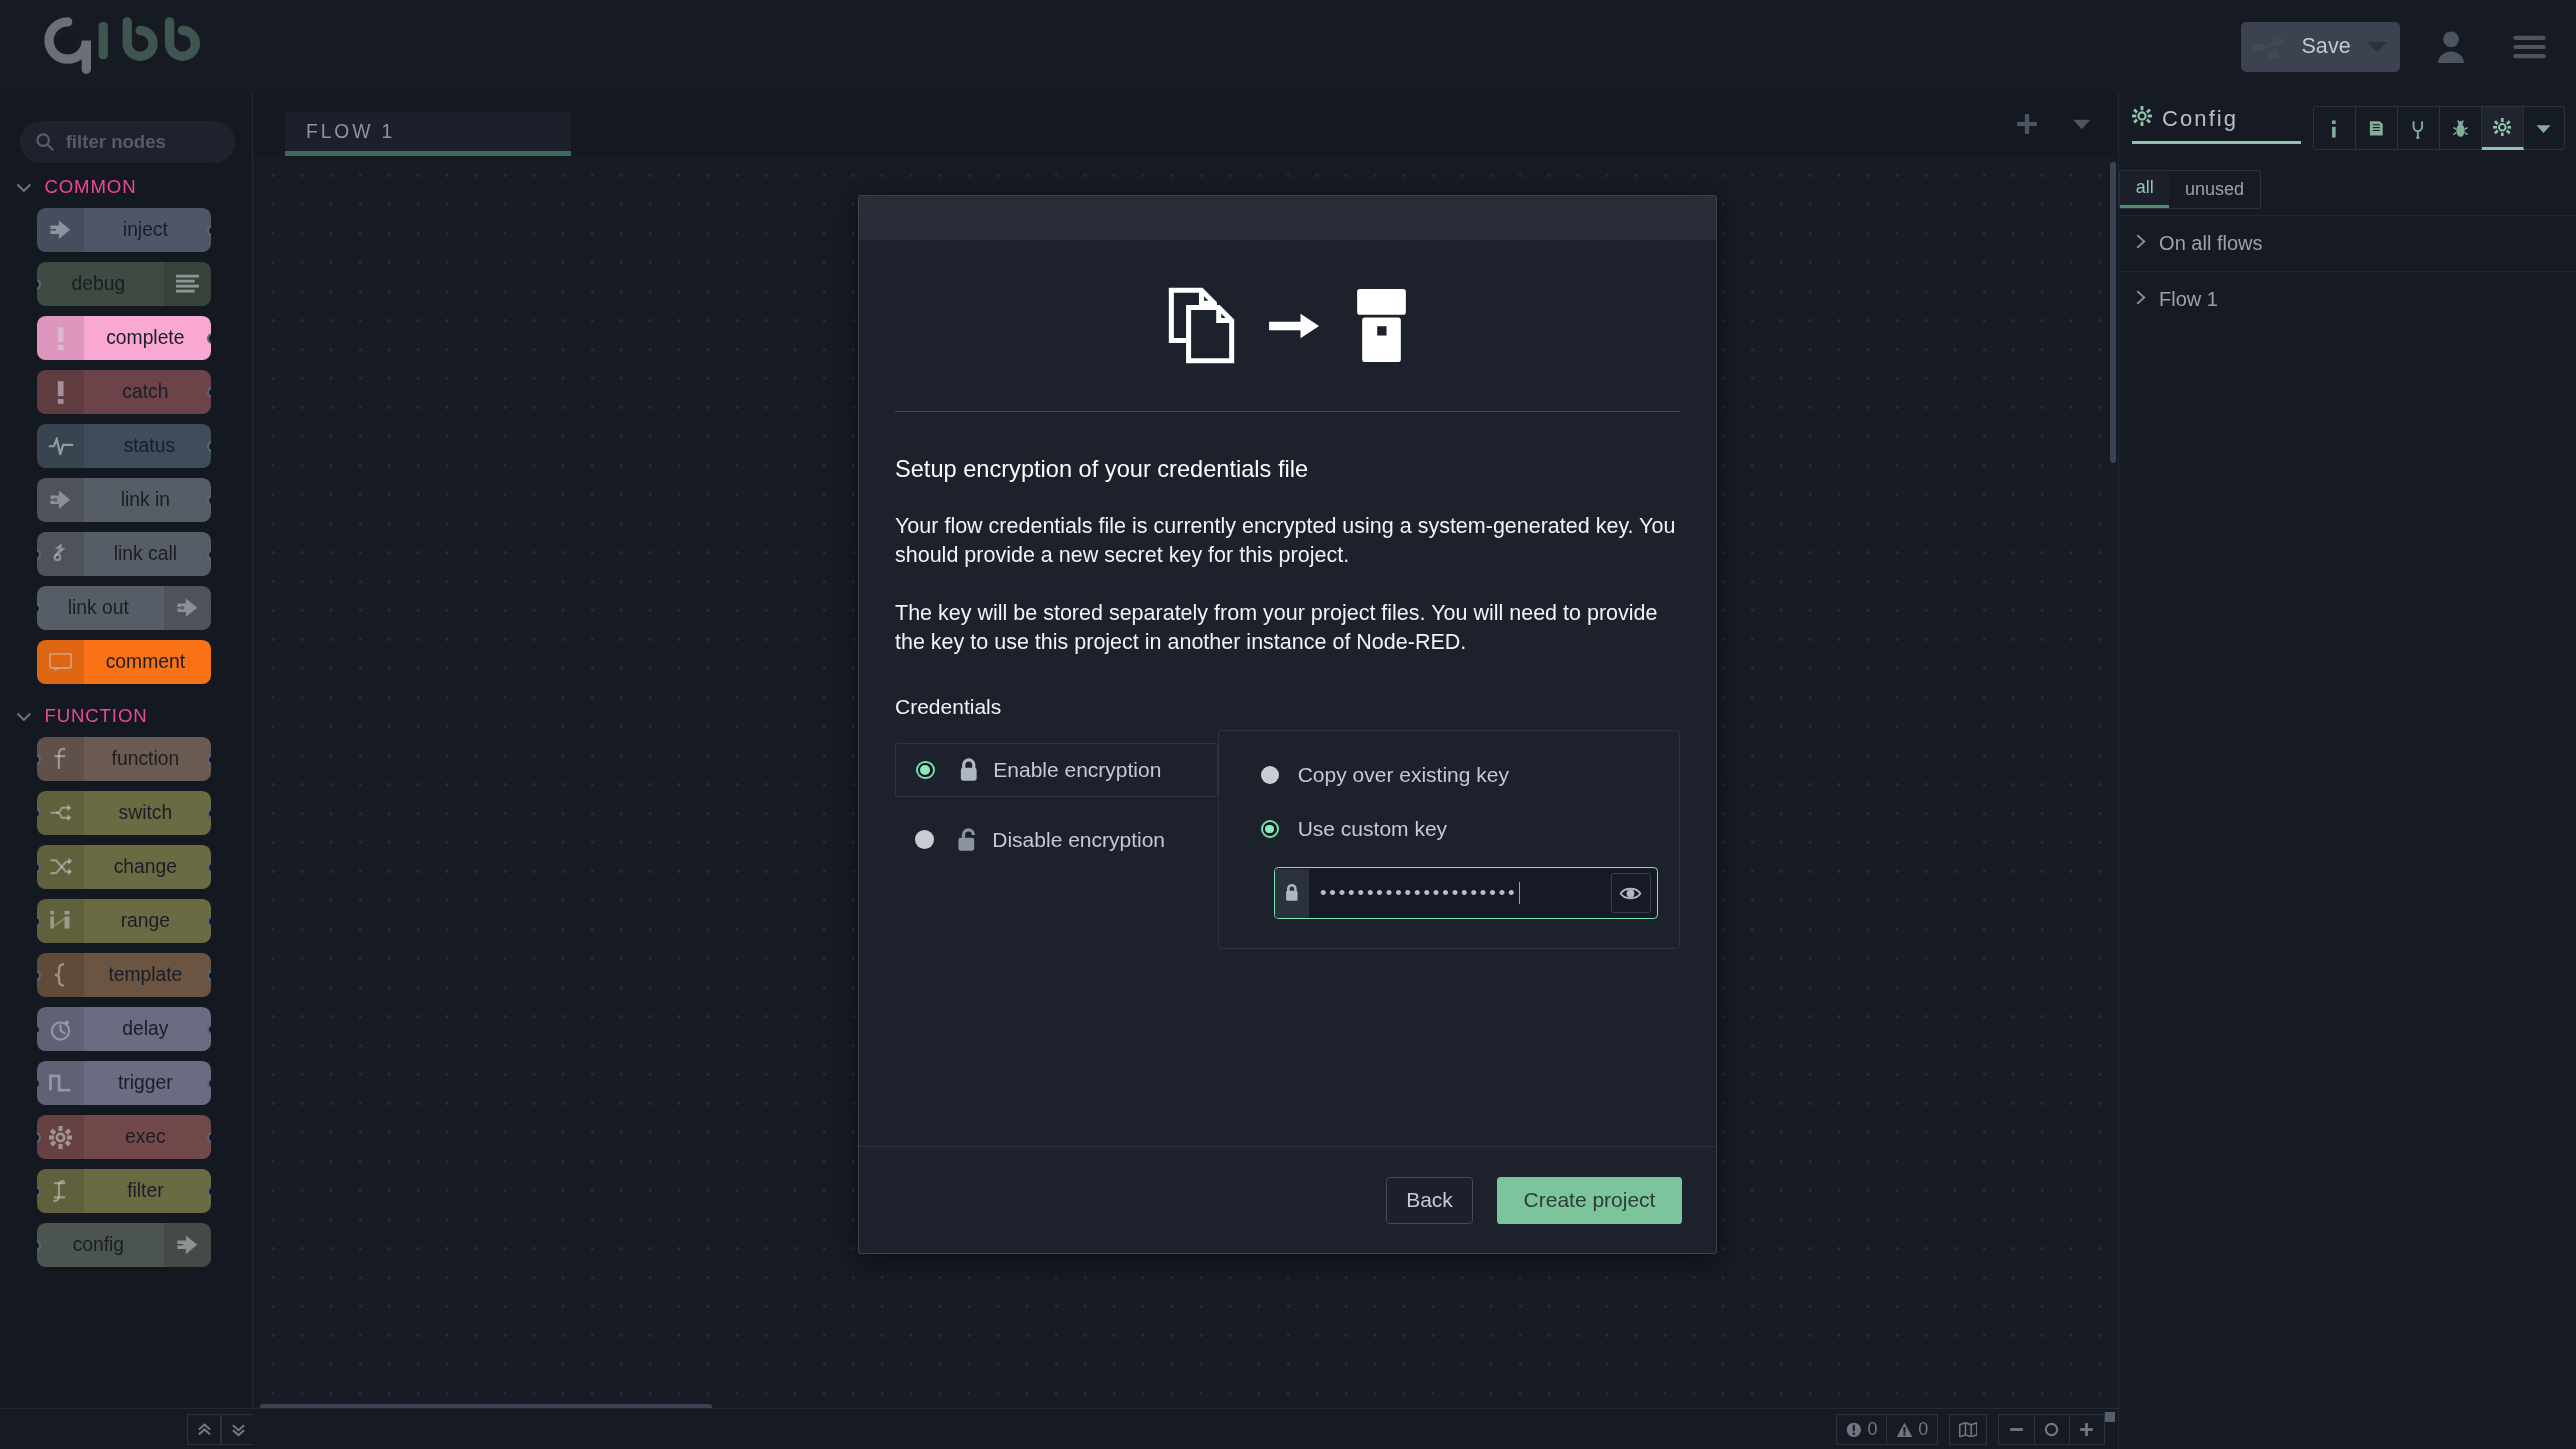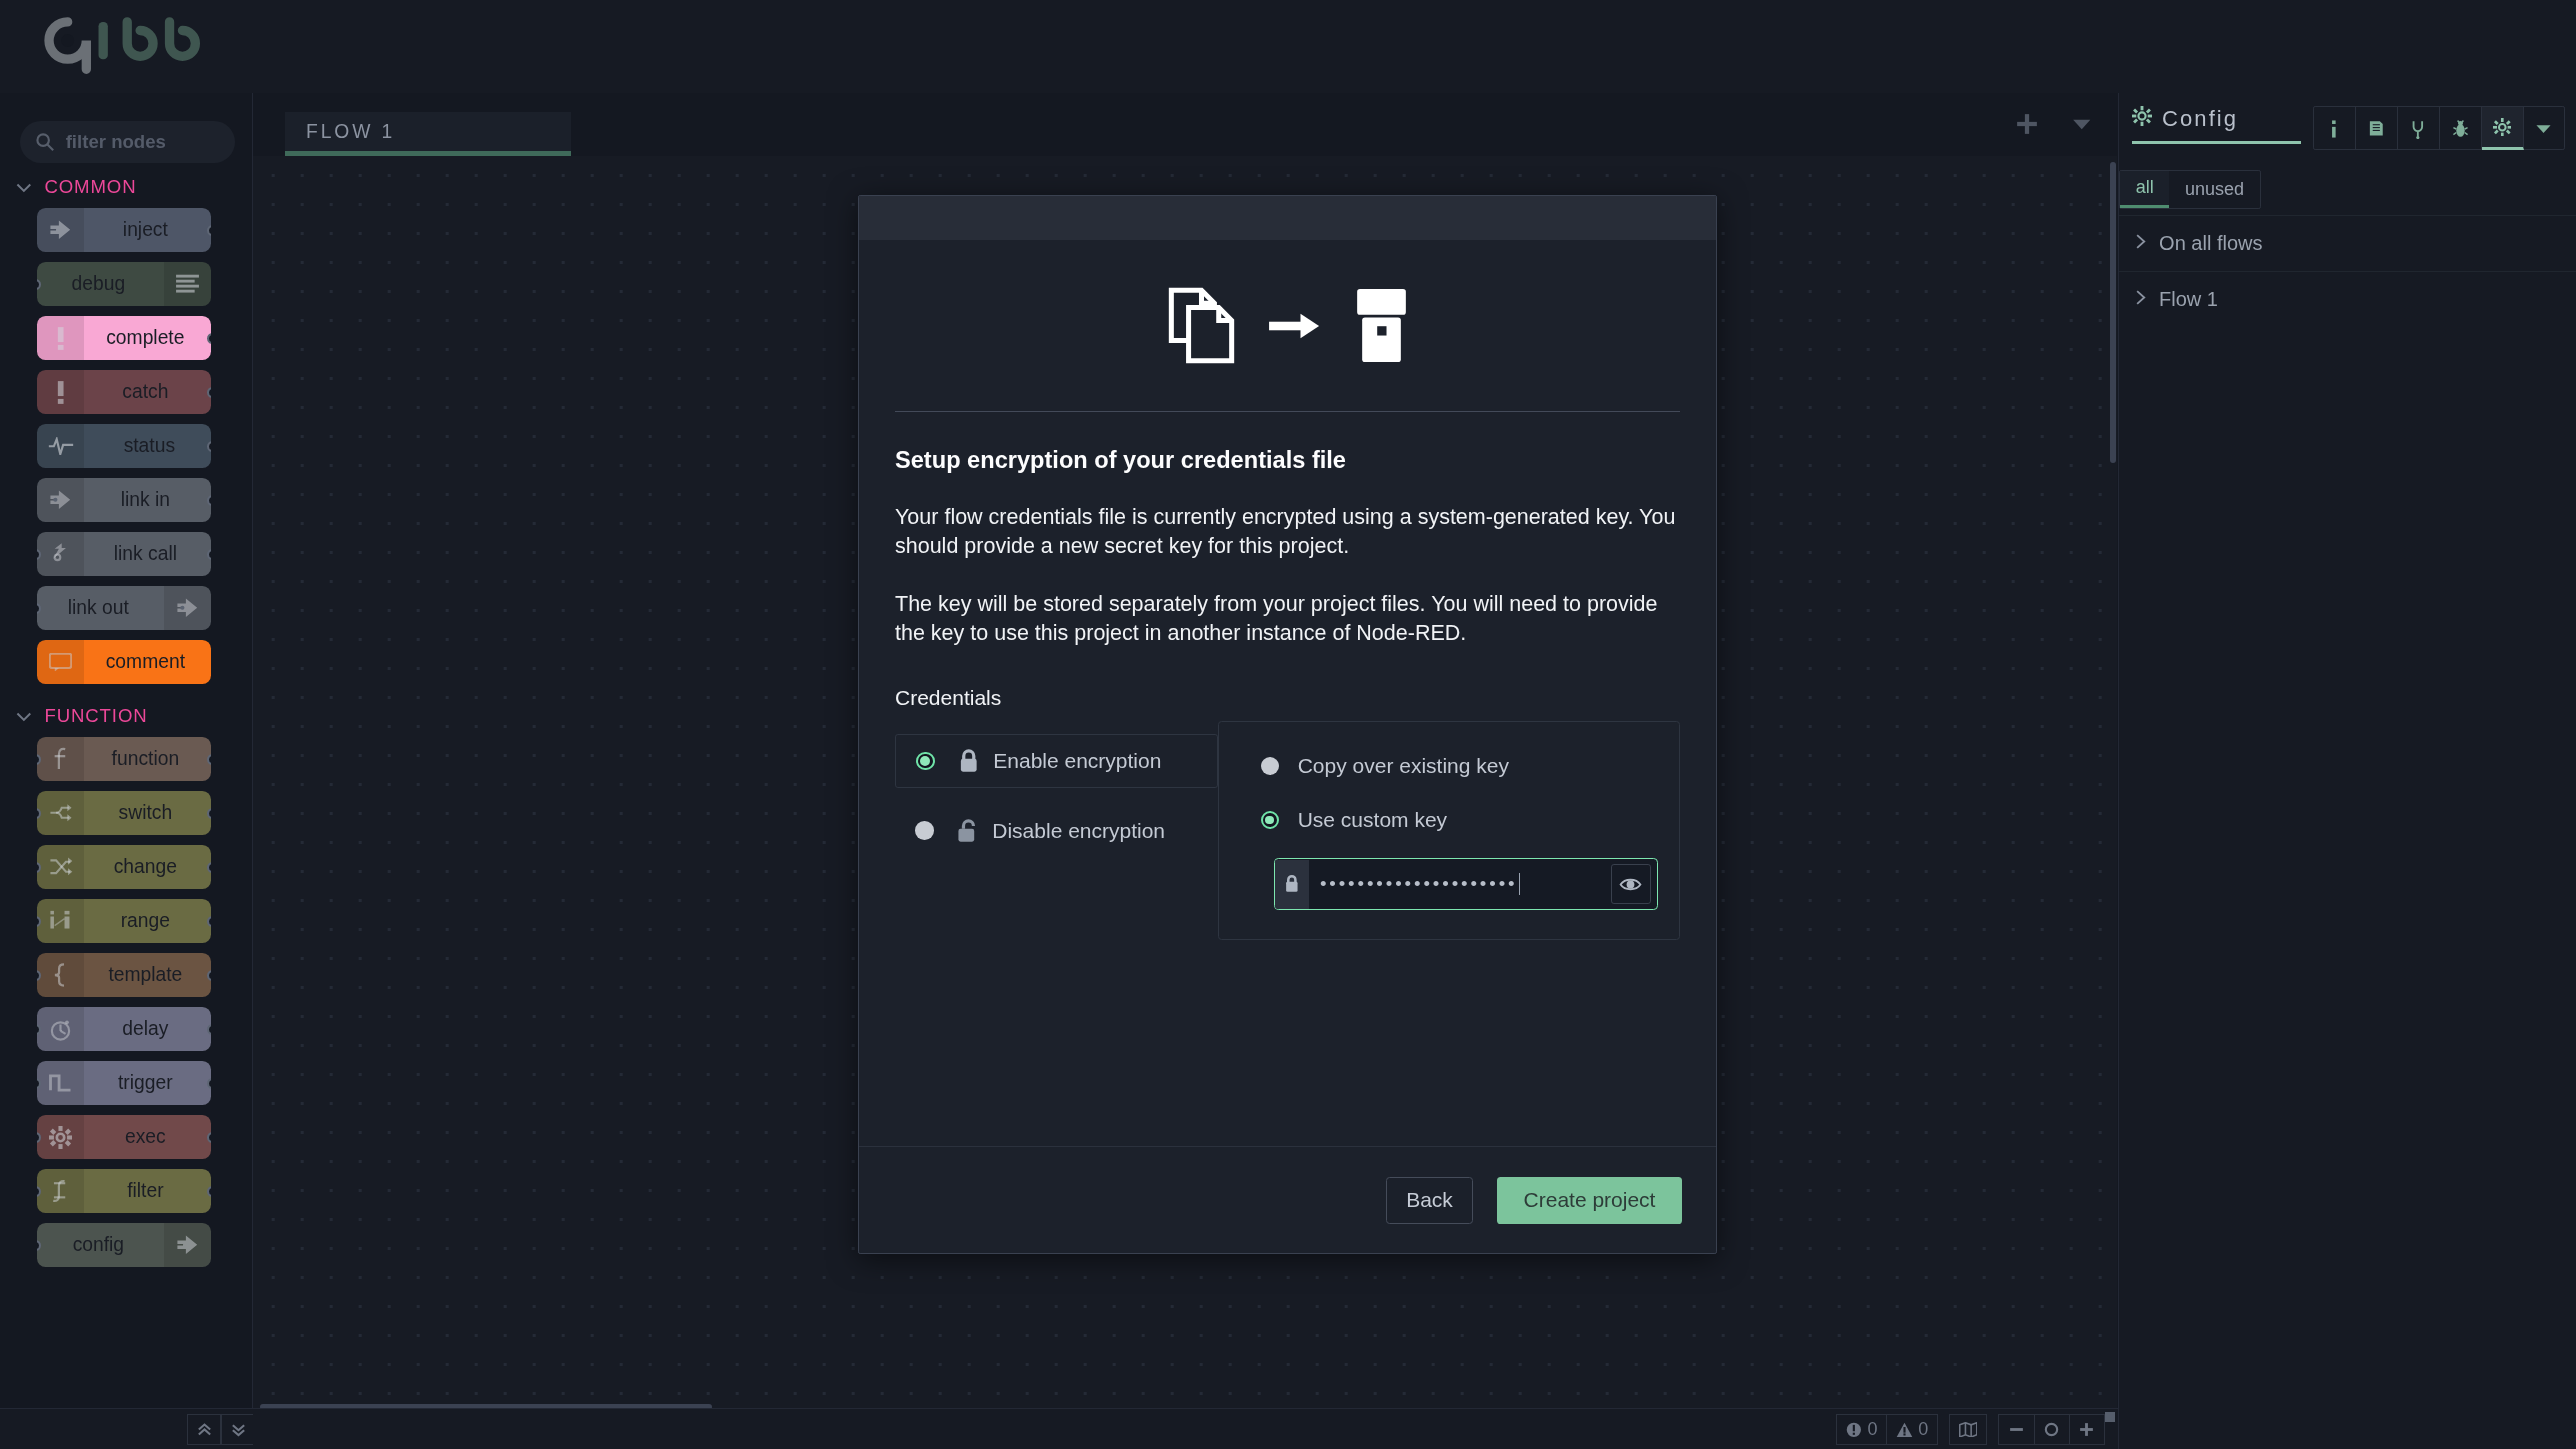--- a/index.html
+++ b/index.html
@@ -116,21 +116,21 @@
   }
   .modal {
     position: absolute; left: 858px; top: 195px; width: 859px; height: 1059px;
     background: #1c212b; border: 0.7px solid #3a4150; border-radius: 2.1px;
     box-shadow: 0 5.7px 29px rgba(0,0,0,.5); display: flex; flex-direction: column;
   }
   .modal-titlebar { height: 44px; background: #282d38; flex: none; }
   .modal-body { flex: 1; padding: 0 36px; position: relative; }
   .enc-icons { display:flex; align-items:center; justify-content:center; gap: 33px; padding-top: 46px; }
   .modal-sep { height: 0.7px; background: #434a59; margin-top: 46px; }
-  .modal-h { color: #fdfdfe; font-size: 23.6px; font-weight: bold; margin-top: 35px; }
+  .modal-h { color: #fdfdfe; font-size: 23.6px; font-weight: normal; margin-top: 44px; }
   .modal-p { color: #f1f3f6; font-size: 21.5px; line-height: 1.36; margin-top: 29px; }
   .cred-label { color: #f1f3f6; font-size: 21px; margin-top: 37px; }
 
   .cred-row { display: flex; margin-top: 11.4px; }
   .cred-left { width: 343px; padding-top: 13px; }
   .opt {
     display: flex; align-items: center; height: 54px; padding-left: 20px; cursor: pointer;
   }
   .opt-box { border: 0.7px solid #2e3541; border-radius: 2.9px; }
   .radio {
@@ -229,20 +229,45 @@
     <div class="logo-wrap">
       <svg class="logo-svg" width="165" height="62" viewBox="0 0 230 86" xmlns="http://www.w3.org/2000/svg">
         <path d="M33 8 a26 26 0 1 0 0 52 a26 26 0 0 0 26-26 v40" fill="none" stroke="#6b7076" stroke-width="13" stroke-linecap="round"></path>
         <circle cx="33" cy="34" r="9" fill="#141821"></circle>
         <rect x="76" y="8" width="13" height="52" rx="6" fill="#3f5650"></rect>
         <path d="M116 8 v30 a18 18 0 1 0 18-18" fill="none" stroke="#3f5650" stroke-width="13" stroke-linecap="round"></path>
         <path d="M175 8 v30 a18 18 0 1 0 18-18" fill="none" stroke="#3f5650" stroke-width="13" stroke-linecap="round"></path>
       </svg>
     </div>
 
+    <div class="header-right">
+      <div class="save-btn">
+        <svg class="save-ico" viewBox="0 0 58 36">
+          <rect x="2" y="14" width="16" height="9" fill="#434a57"></rect>
+          <rect x="30" y="7" width="16" height="9" fill="#434a57"></rect>
+          <rect x="22" y="25" width="16" height="9" fill="#434a57"></rect>
+          <path d="M18 18 L26 18 L30 11" stroke="#434a57" stroke-width="3" fill="none"></path>
+        </svg>
+        <span class="save-label">Save</span>
+        <span class="save-caret"></span>
+      </div>
+      <div class="hdr-icon user">
+        <svg width="30" height="33" viewBox="0 0 42 46">
+          <circle cx="21" cy="13" r="11" fill="#4d545f"></circle>
+          <path d="M3 46 a18 16 0 0 1 36 0 z" fill="#4d545f"></path>
+        </svg>
+      </div>
+      <div class="hdr-icon">
+        <svg width="33" height="24" viewBox="0 0 46 34">
+          <rect y="1" width="46" height="6" rx="3" fill="#4d545f"></rect>
+          <rect y="14" width="46" height="6" rx="3" fill="#4d545f"></rect>
+          <rect y="27" width="46" height="6" rx="3" fill="#4d545f"></rect>
+        </svg>
+      </div>
+    </div>
   </div>
 
   <div class="palette">
     <div class="filter-box">
       <svg class="filter-icon" width="18.6" height="18.6" viewBox="0 0 26 26">
         <circle cx="10" cy="10" r="8" fill="none" stroke="#575e6b" stroke-width="3"></circle>
         <line x1="16" y1="16" x2="24" y2="24" stroke="#575e6b" stroke-width="3"></line>
       </svg>
       <input class="filter-input" placeholder="filter nodes" style="">
     </div>

